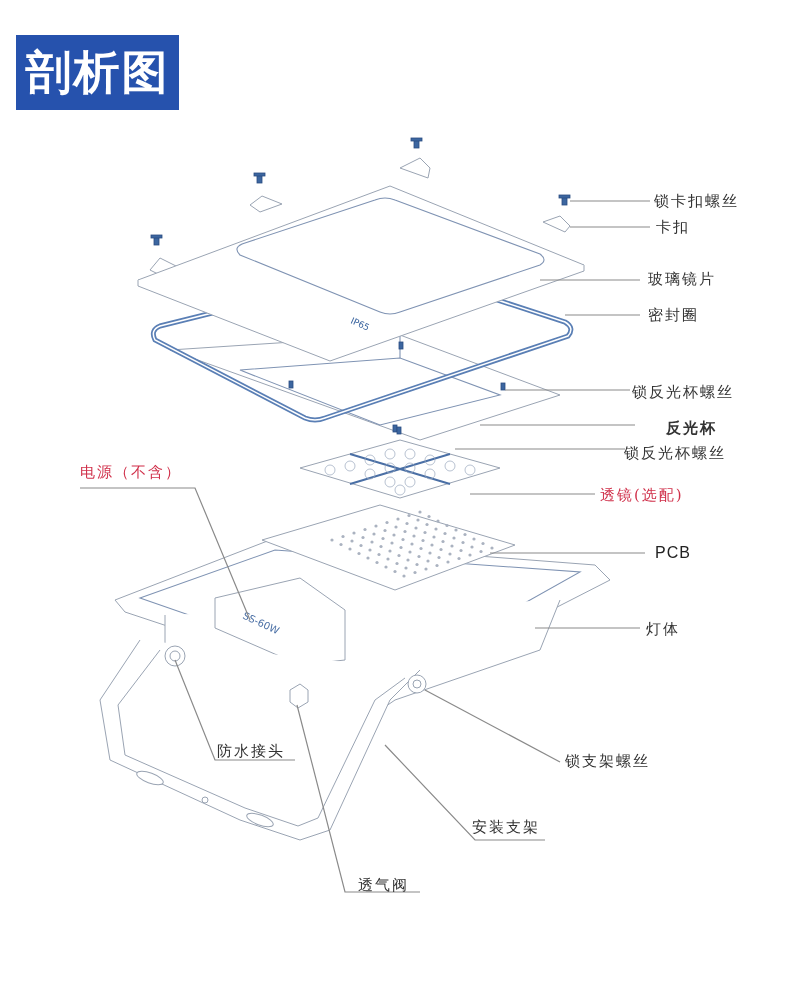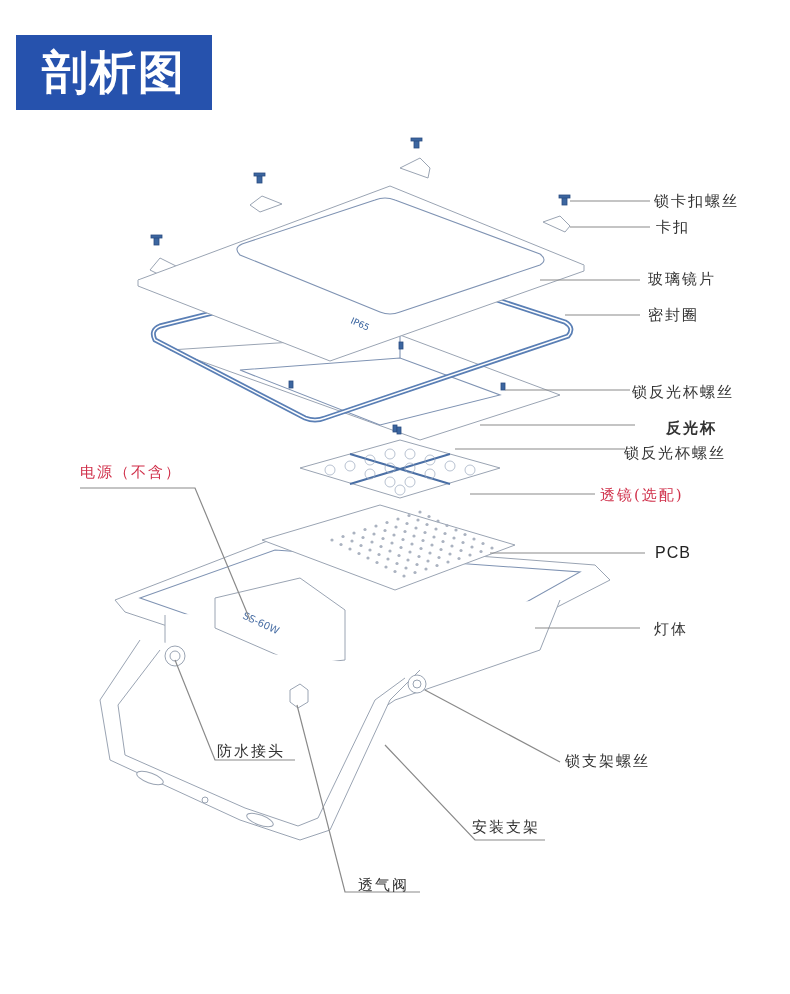--- a/index.html
+++ b/index.html
@@ -1,17 +1,17 @@
 <!DOCTYPE html>
 <html><head>
 <meta charset="utf-8">
 <style>
   html,body{margin:0;padding:0;background:#ffffff;}
   body{width:790px;height:994px;position:relative;overflow:hidden;font-family:"DejaVu Serif","Liberation Serif",serif;}
-  .title-box{position:absolute;left:16px;top:35px;width:196px;height:75px;background:#2652ad;display:flex;align-items:center;justify-content:center;}
+  .title-box{position:absolute;left:16px;top:35px;width:163px;height:75px;background:#2652ad;display:flex;align-items:center;justify-content:center;}
   .title-text{color:#ffffff;font-family:"DejaVu Sans","Liberation Sans",sans-serif;font-size:46px;font-weight:bold;letter-spacing:2px;}
   svg.diagram{position:absolute;left:0;top:0;}
   .lbl{position:absolute;font-size:15px;color:#333;white-space:nowrap;letter-spacing:2px;line-height:18px;}
   .lbl.red{color:#d0304a;}
   .lbl.sans{font-family:Liberation Sans, sans-serif;font-size:16px;letter-spacing:1px;color:#222;}
   .ln{stroke:#8a8a8a;stroke-width:1.2;fill:none;}
   .out{stroke:#9aa4b3;stroke-width:1;fill:#fff;}
   .outb{stroke:#7f93b3;stroke-width:1.1;fill:none;}
   .blue{fill:#3c66a0;stroke:#2a4c80;stroke-width:.8;}
   .seal{stroke:#5a7fb5;stroke-width:5;fill:none;}
@@ -227,17 +227,17 @@
 <div class="lbl" style="left:654px;top:192px;">锁卡扣螺丝</div>
 <div class="lbl" style="left:656px;top:218px;">卡扣</div>
 <div class="lbl" style="left:648px;top:270px;">玻璃镜片</div>
 <div class="lbl" style="left:648px;top:306px;">密封圈</div>
 <div class="lbl" style="left:632px;top:383px;">锁反光杯螺丝</div>
 <div class="lbl" style="left:666px;top:419px;font-weight:bold;">反光杯</div>
 <div class="lbl" style="left:624px;top:444px;">锁反光杯螺丝</div>
 <div class="lbl red" style="left:600px;top:486px;">透镜(选配)</div>
 <div class="lbl red" style="left:80px;top:463px;">电源（不含）</div>
 <div class="lbl sans" style="left:655px;top:544px;">PCB</div>
-<div class="lbl" style="left:646px;top:620px;margin-left:8px;">灯体</div>
+<div class="lbl" style="left:646px;top:620px;">灯体</div>
 <div class="lbl" style="left:217px;top:742px;">防水接头</div>
 <div class="lbl" style="left:565px;top:752px;">锁支架螺丝</div>
 <div class="lbl" style="left:472px;top:818px;">安装支架</div>
 <div class="lbl" style="left:358px;top:876px;text-align:center;">透气阀</div>
 
 </body></html>

